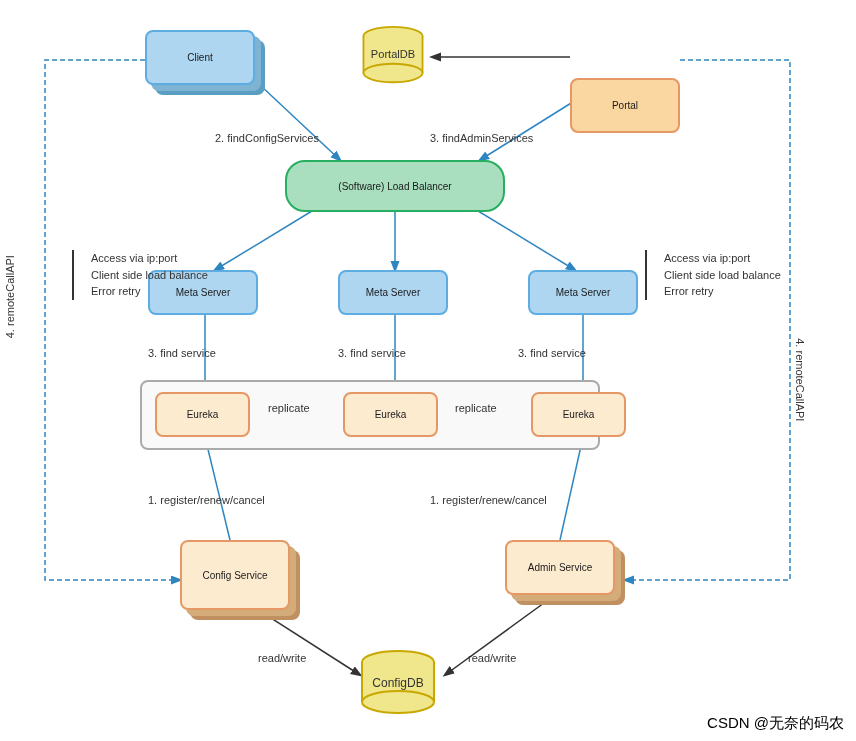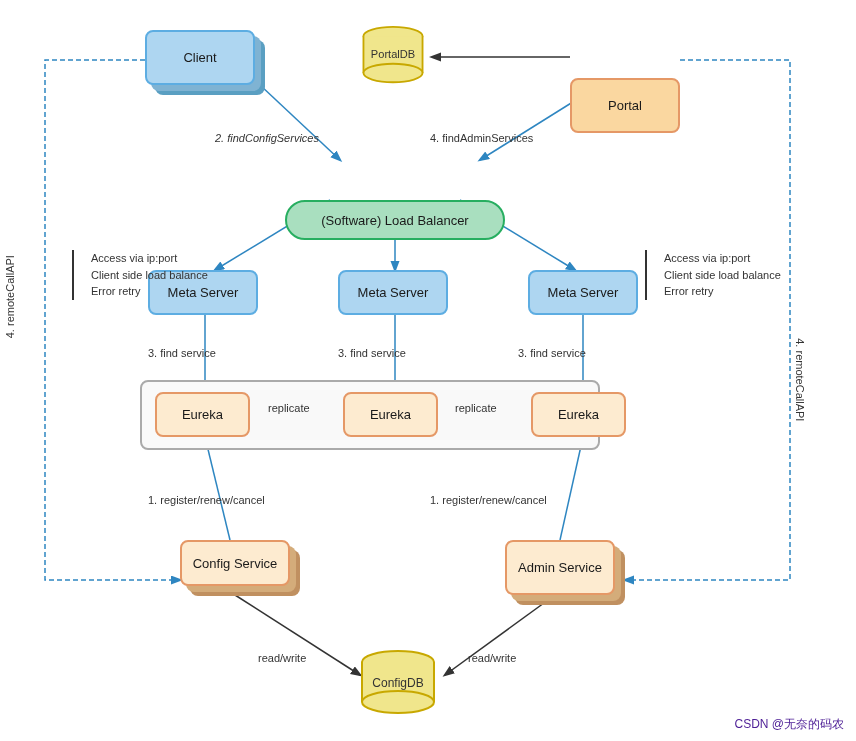--- a/index.html
+++ b/index.html
@@ -16,21 +16,21 @@
       position: relative;
       width: 856px;
       height: 741px;
     }
     .node {
       position: absolute;
       display: flex;
       align-items: center;
       justify-content: center;
       text-align: center;
-      font-size: 13px;
+      font-size: 10px;
     }
     .node-client {
       background: #aed6f1;
       border: 2px solid #5dade2;
       border-radius: 8px;
       color: #1a1a1a;
       width: 110px;
       height: 55px;
       left: 145px;
       top: 30px;
@@ -53,24 +53,23 @@
       height: 60px;
       left: 358px;
       top: 25px;
     }
     .node-lb {
       background: #a9dfbf;
       border: 2px solid #27ae60;
       border-radius: 20px;
       color: #1a1a1a;
       width: 220px;
-      height: 40px;
+      height: 52px;
       left: 285px;
       top: 160px;
-      margin-top: 40px;
     }
     .node-meta1 {
       background: #aed6f1;
       border: 2px solid #5dade2;
       border-radius: 8px;
       color: #1a1a1a;
       width: 110px;
       height: 45px;
       left: 148px;
       top: 270px;
@@ -134,21 +133,21 @@
       height: 45px;
       left: 531px;
       top: 392px;
     }
     .node-config {
       background: #fdebd0;
       border: 2px solid #e59866;
       border-radius: 8px;
       color: #1a1a1a;
       width: 110px;
-      height: 46px;
+      height: 70px;
       left: 180px;
       top: 540px;
       box-shadow: 6px 6px 0 #d4ac7a, 10px 10px 0 #c09060;
     }
     .node-admin {
       background: #fdebd0;
       border: 2px solid #e59866;
       border-radius: 8px;
       color: #1a1a1a;
       width: 110px;
@@ -174,22 +173,22 @@
     }
     .annotation-bracket {
       border-left: 2px solid #333;
       padding-left: 17px;
     }
     
     .watermark {
       position: absolute;
       bottom: 8px;
       right: 12px;
-      font-size: 12px;
-      color: #4c1d95;
+      font-size: 15px;
+      color: #000000;
     }
     svg.arrows {
       position: absolute;
       top: 0;
       left: 0;
       width: 856px;
       height: 741px;
       pointer-events: none;
     }
   </style>
@@ -307,26 +306,26 @@
 
   <svg class="node-configdb" viewBox="0 0 80 65">
     <ellipse cx="40" cy="12" rx="36" ry="11" fill="#f0e68c" stroke="#c8a800" stroke-width="2"></ellipse>
     <rect x="4" y="12" width="72" height="40" fill="#f0e68c" stroke="#c8a800" stroke-width="0"></rect>
     <line x1="4" y1="12" x2="4" y2="52" stroke="#c8a800" stroke-width="2"></line>
     <line x1="76" y1="12" x2="76" y2="52" stroke="#c8a800" stroke-width="2"></line>
     <ellipse cx="40" cy="52" rx="36" ry="11" fill="#f0e68c" stroke="#c8a800" stroke-width="2"></ellipse>
     <text x="40" y="37" text-anchor="middle" font-size="12" fill="#333" font-family="Arial">ConfigDB</text>
   </svg>
 
-  <div class="annotation" style="left:215px; top:130px;font-style:italic;">
+  <div class="annotation" style="left:215px; top:130px;">
     <span>2. findConfigServices</span>
   </div>
 
   <div class="annotation" style="left:430px; top:130px;">
-    <span>4. findAdminServices</span>
+    <span>3. findAdminServices</span>
   </div>
 
   <div class="annotation" style="left:148px; top:345px;">
     <span>3. find service</span>
   </div>
   <div class="annotation" style="left:338px; top:345px;">
     <span>3. find service</span>
   </div>
   <div class="annotation" style="left:518px; top:345px;">
     <span>3. find service</span>

